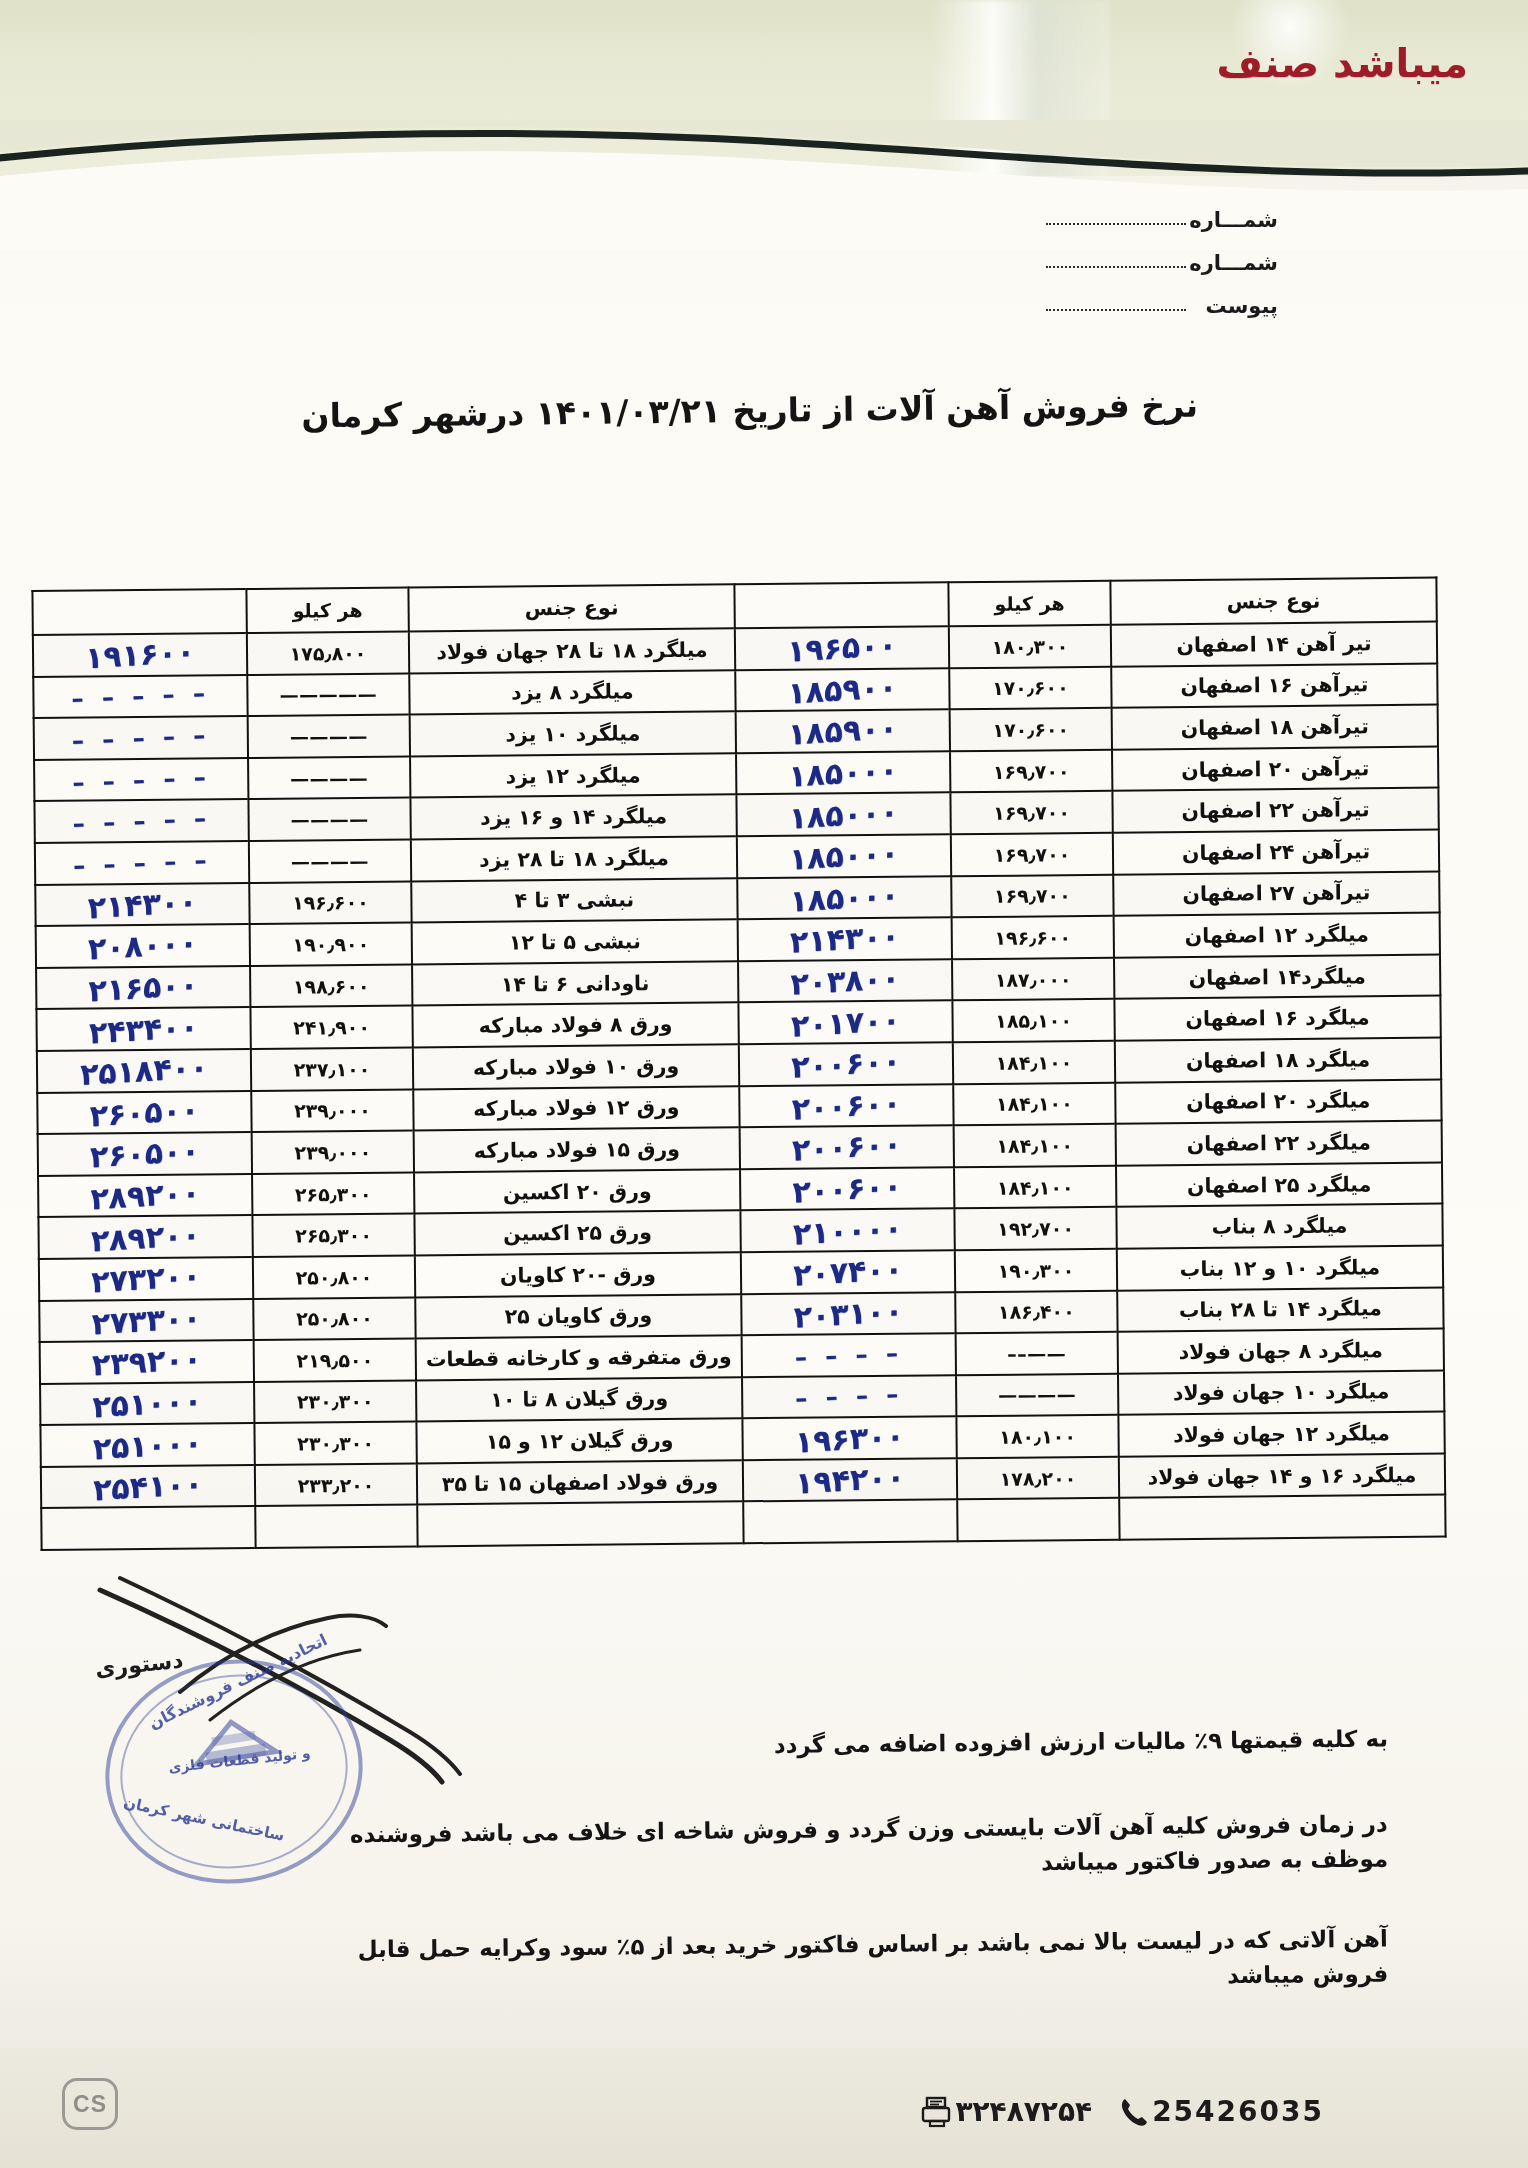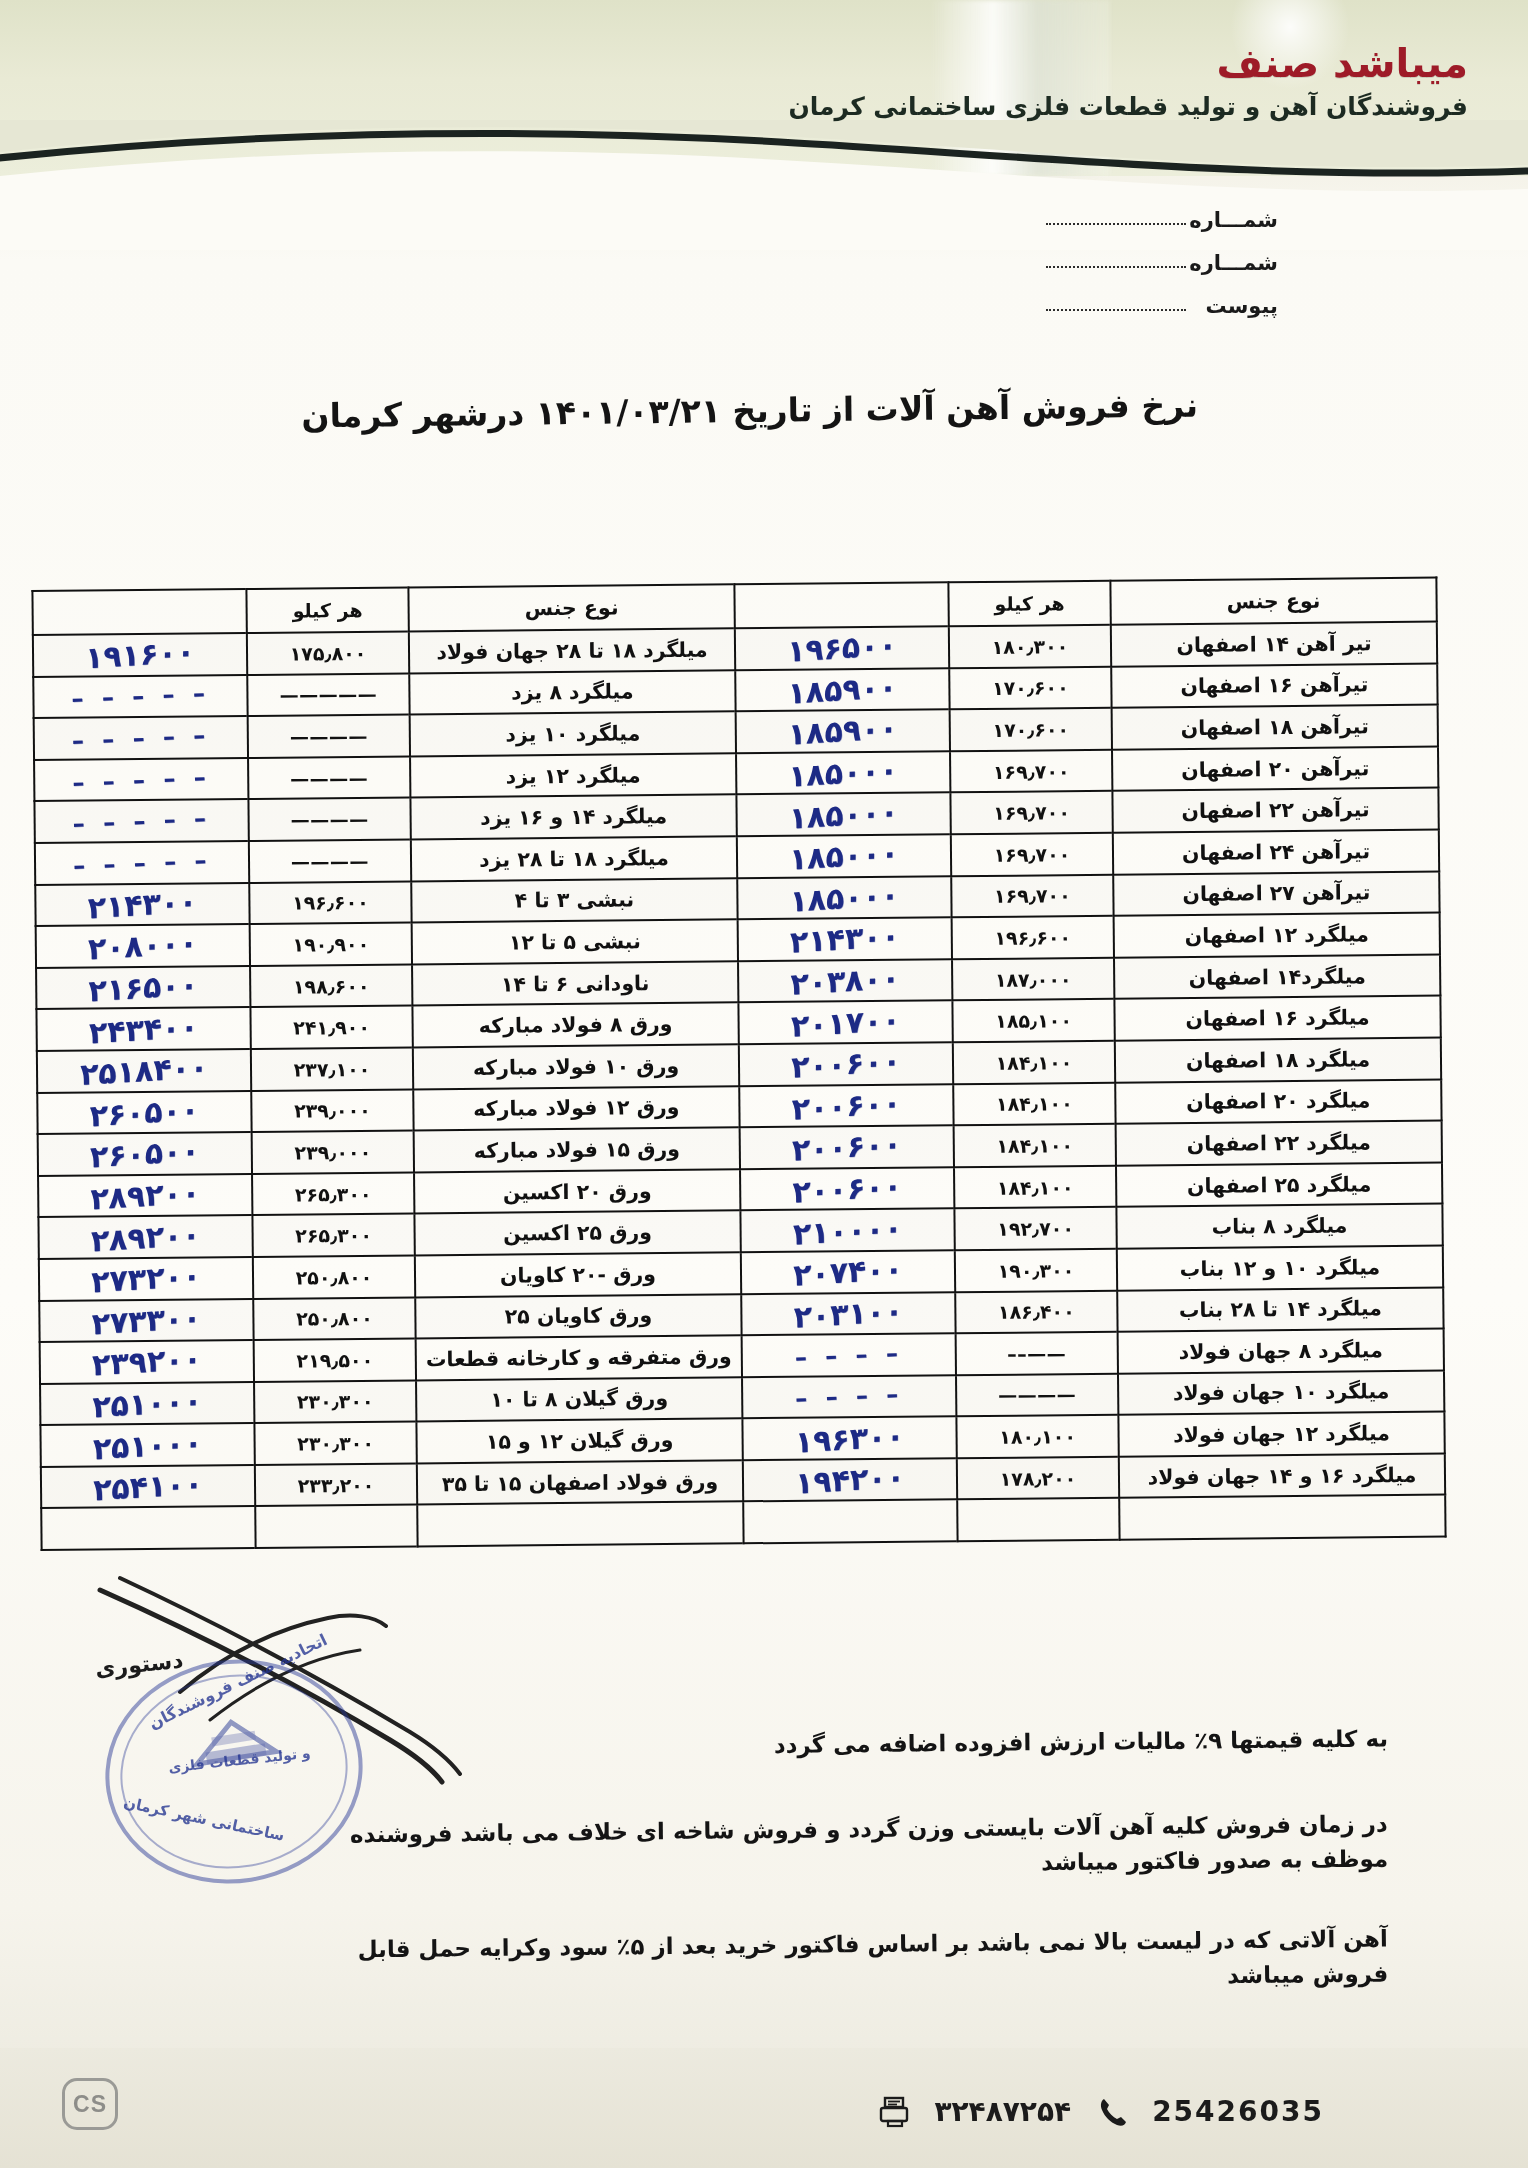--- a/index.html
+++ b/index.html
@@ -115,21 +115,21 @@
     border:3px solid #9a9a96;border-radius:15px;color:#8d8d89;
     font-size:23px;font-weight:bold;display:flex;align-items:center;justify-content:center;
     letter-spacing:1px;font-family:"Liberation Sans",sans-serif;
   }
   .cs-text{
     position:absolute;bottom:38px;left:128px;height:46px;display:flex;align-items:center;
     font-size:35px;color:#9c9c98;font-family:"Liberation Sans",sans-serif;letter-spacing:.5px;
     direction:ltr;
   }
   .phones{position:absolute;bottom:40px;right:calc(50% - 560px);display:flex;align-items:center;gap:26px;direction:ltr;}
-  .phoneitem{display:flex;align-items:center;gap:25px;}
+  .phoneitem{display:flex;align-items:center;gap:4px;}
   .phoneitem .num{font-size:28px;font-weight:bold;color:#1b1b1b;letter-spacing:2px;}
   .ico{width:30px;height:32px;color:#1b1b1b;}
 </style>
 </head>
 <body>
 
 <div class="page">
 
   <div class="topband"></div>
   <div class="glass"></div>
@@ -137,21 +137,20 @@
 
   <div class="wave">
     <svg width="1570" height="130" viewBox="0 0 1570 130" preserveAspectRatio="none">
       <path d="M0,34 C260,6 520,0 800,16 C1050,30 1300,56 1570,44 L1570,0 L0,0 Z" fill="#e6e7d4"></path>
       <path d="M0,40 C260,12 520,6 800,22 C1050,36 1300,62 1570,50" fill="none" stroke="#1b2320" stroke-width="7"></path>
       <path d="M0,58 C260,30 520,24 800,40 C1050,54 1300,80 1570,68 L1570,130 L0,130 Z" fill="#fcfbf6"></path>
     </svg>
   </div>
 
   <div class="hdr1">میباشد صنف</div>
-  <div class="hdr2">فروشندگان آهن و تولید قطعات فلزی ساختمانی کرمان</div>
 
   <div class="meta">
     <div class="metarow">
       <span class="metalabel">شمـــاره</span>
       <span class="metaline"></span>
     </div>
     <div class="metarow">
       <span class="metalabel">شمـــاره</span>
       <span class="metaline"></span>
     </div>

